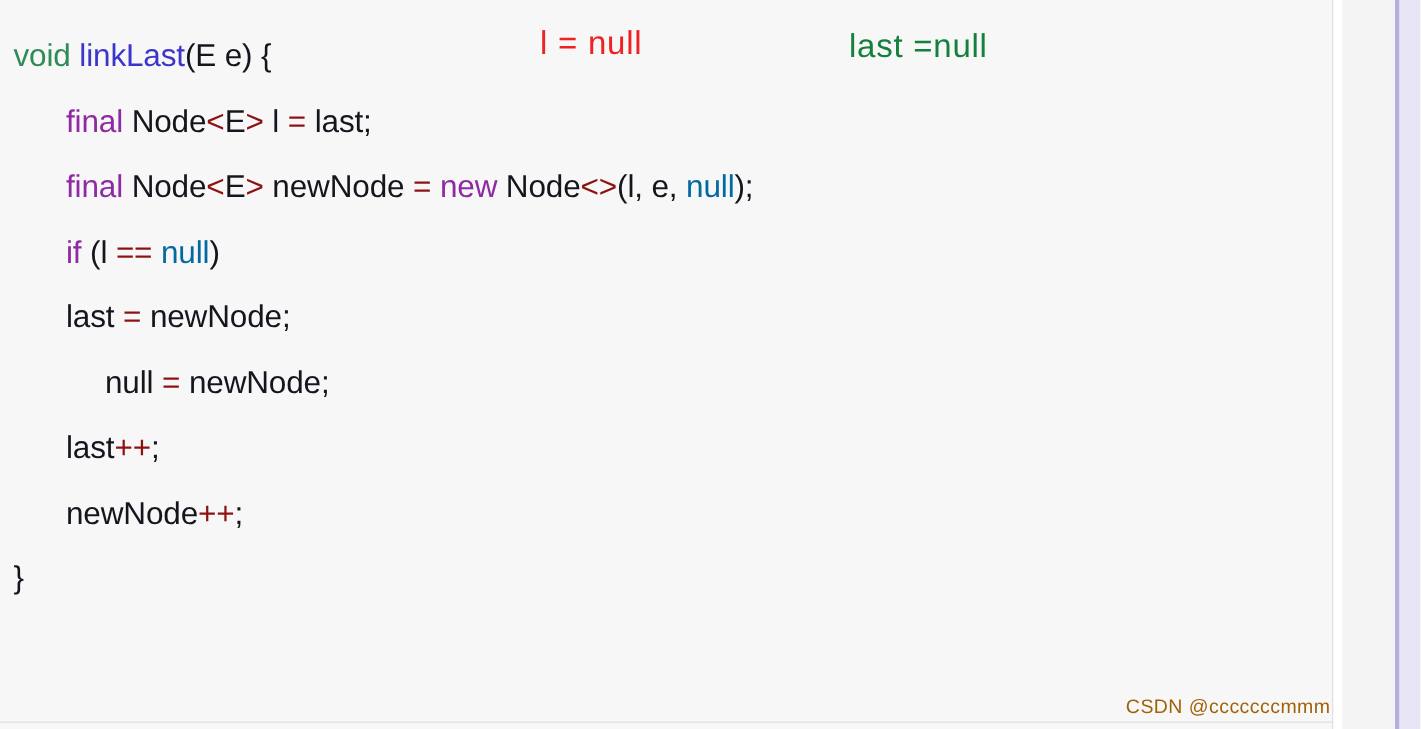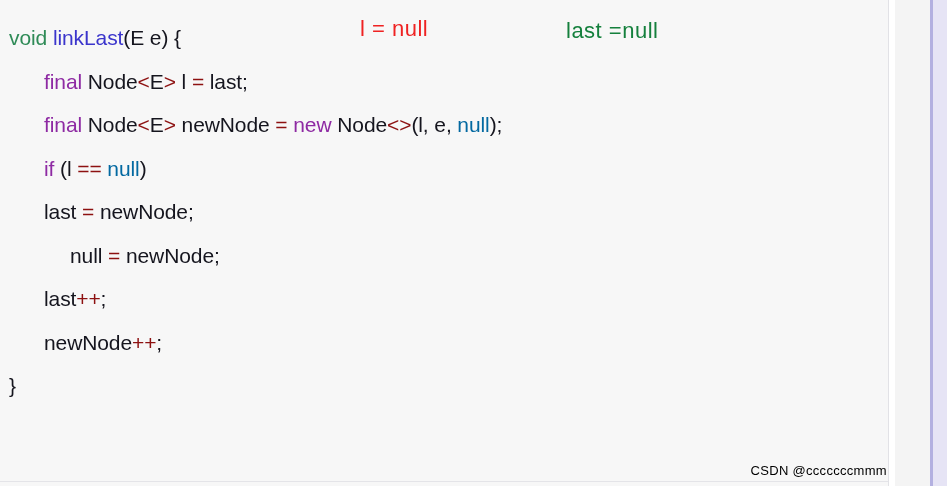--- a/index.html
+++ b/index.html
@@ -150,21 +150,21 @@
         <div class="code-line indent-1"><span class="tok-plain">newNode</span><span class="tok-op">++</span><span class="tok-plain">;</span></div>
         <div class="code-line indent-0"><span class="tok-plain">}</span></div>
       </div>
     <div class="bottom-rule"></div>
   </div>
 
   <div class="annotation ann-1" style="color: rgb(239, 34, 34);">l = null</div>
 
   <div class="annotation ann-2" style="color: #15803d;">last =null</div>
 
-  <div class="watermark" style="color: #000000;">CSDN @cccccccmmm</div>
+  <div class="watermark" style="color: #a16207;">CSDN @cccccccmmm</div>
 
   <div class="content-edge"></div>
   <div class="edge-gap"></div>
 
   <div class="scroll-track" style="background: rgb(244, 244, 244);">
     
   </div>
 
   <div class="panel-divider" style="background: rgb(179, 176, 224);"></div>
   <div class="side-panel" style="background: rgb(230, 228, 245);"></div>

